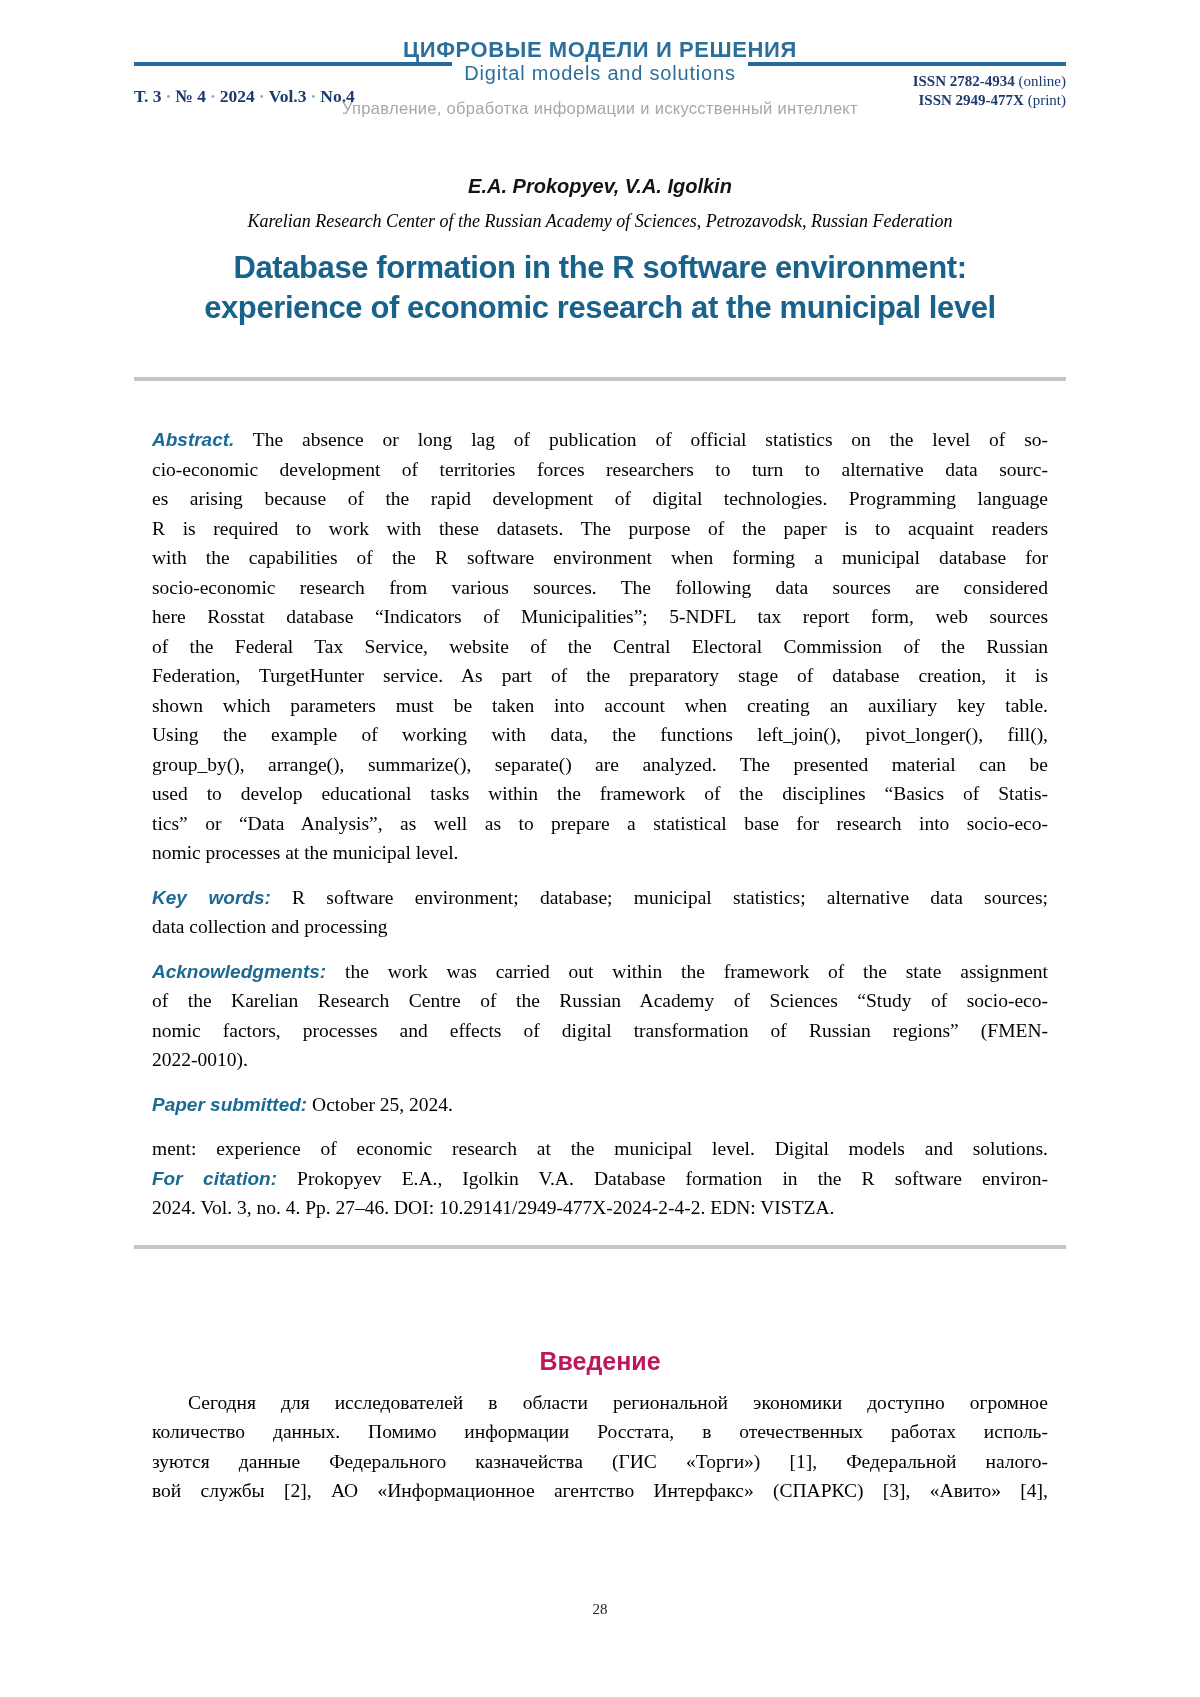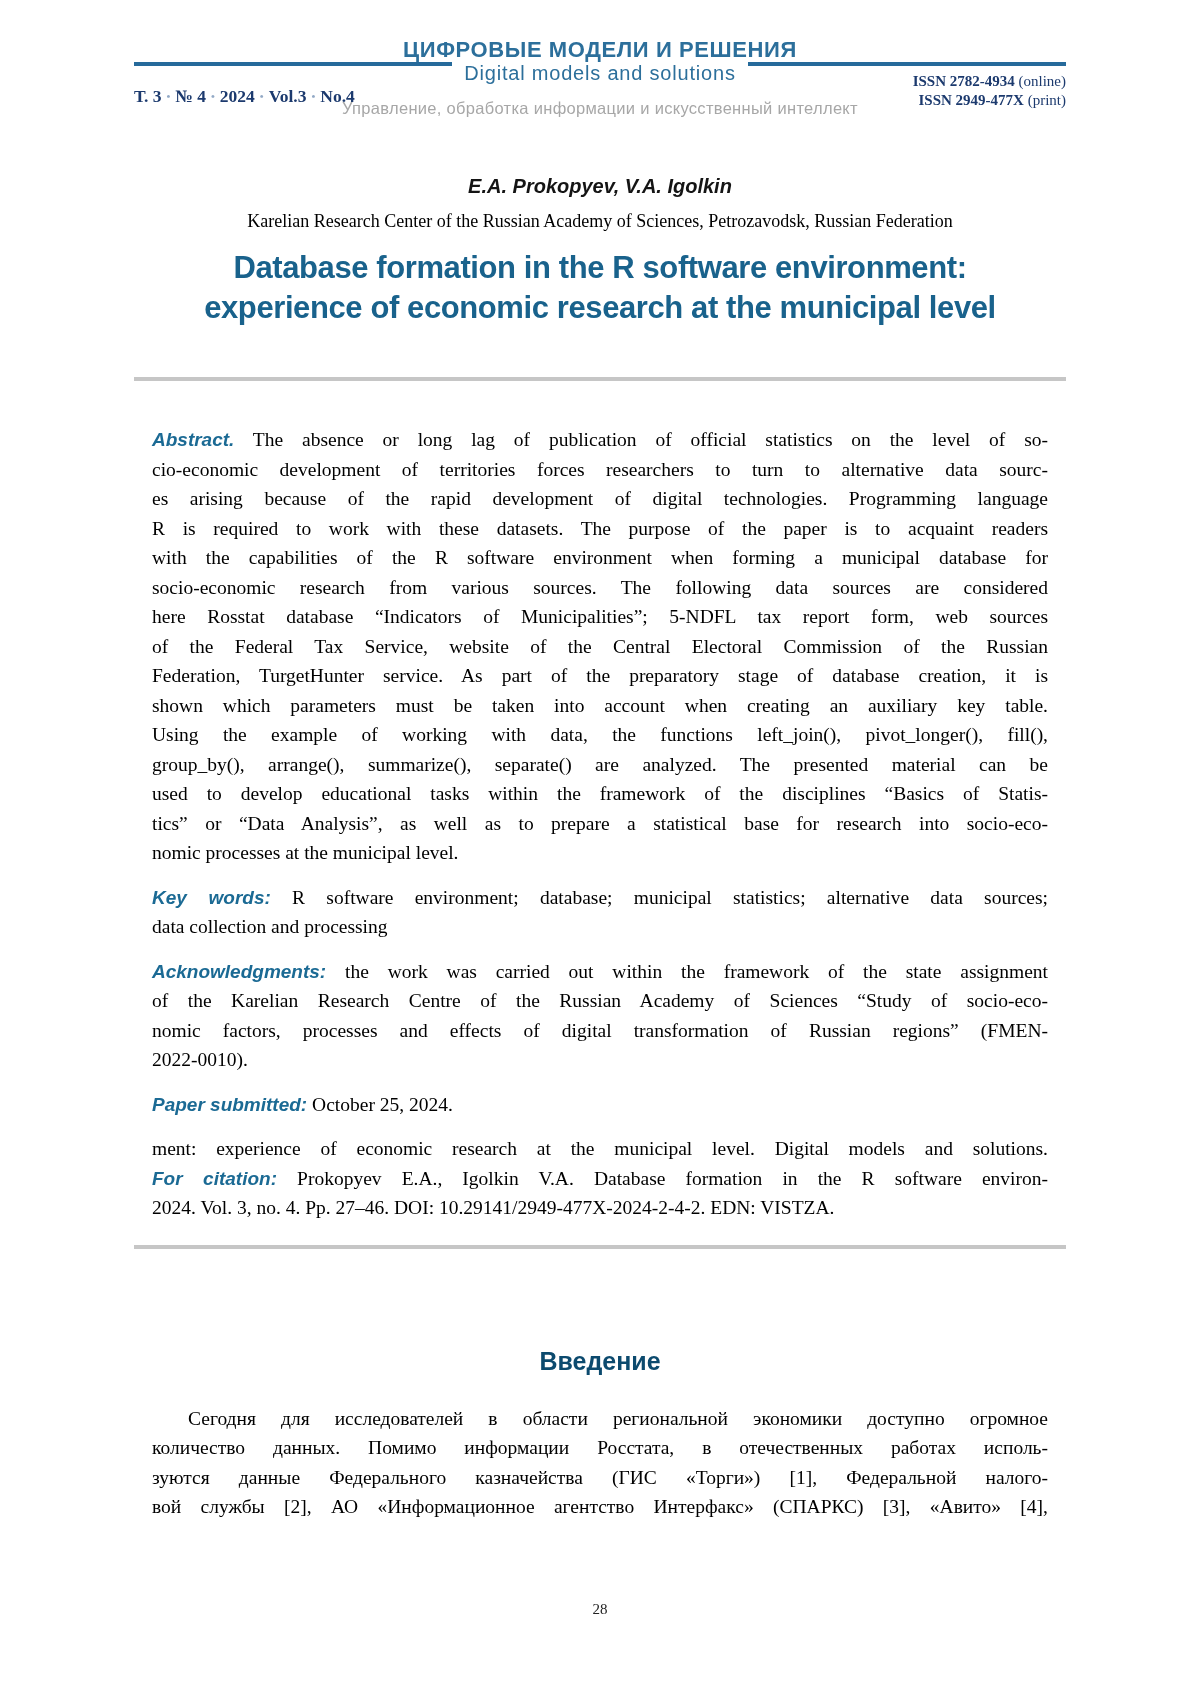--- a/index.html
+++ b/index.html
@@ -97,20 +97,21 @@
     font-style: italic;
     font-size: 20px;
     color: #141414;
   }
   .affiliation {
     margin-top: 13px;
     text-align: center;
     font-family: "Liberation Serif", serif;
     font-size: 18px;
     color: #000;
+    font-style: italic;
   }
   .article-title {
     margin-top: 16px;
     text-align: center;
     font-family: "Liberation Sans", sans-serif;
     font-weight: 700;
     font-size: 31px;
     line-height: 40px;
     letter-spacing: -0.4px;
     color: #19628c;
@@ -144,23 +145,23 @@
     color: #1b6a94;
   }
 
   
   .intro-heading {
     margin-top: 98px;
     text-align: center;
     font-family: "Liberation Sans", sans-serif;
     font-weight: 700;
     font-size: 25px;
-    color: #0c4a6e;
-  }
-  .para-intro { margin-top: 28px; }
+    color: #be185d;
+  }
+  .para-intro { margin-top: 12px; }
   .para-intro .ln:first-child { text-indent: 36px; }
 
   
   .page-number {
     position: absolute;
     left: 0;
     right: 0;
     top: 1601px;
     text-align: center;
     font-family: "Liberation Serif", serif;

